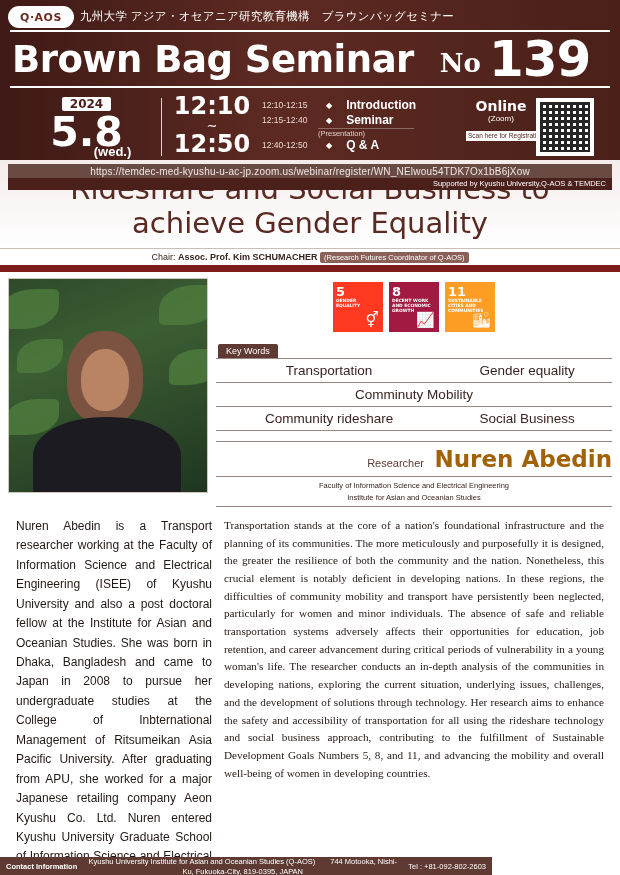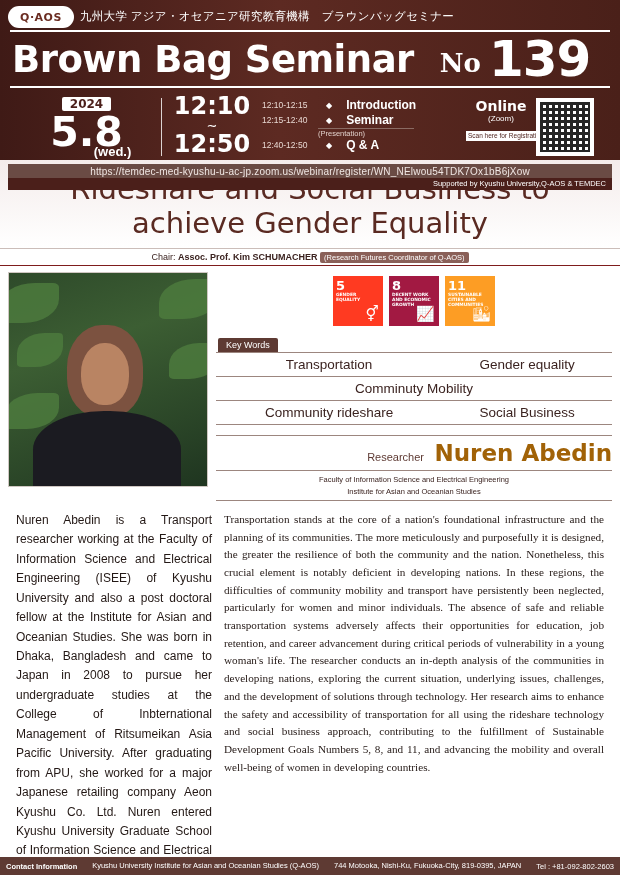--- a/index.html
+++ b/index.html
@@ -98,21 +98,21 @@
   .title-wrap {
     background: linear-gradient(180deg,#f4eceb 0%, #ffffff 100%);
     text-align:center; padding:12px 30px 8px 30px;
     border-bottom:1px solid #cbbdb9;
   }
   .seminar-title {
     font-size:29px; color:#5a2a22; line-height:1.18; font-weight:normal;
     font-family:"DejaVu Sans", sans-serif;
   }
   .chair-bar {
-    background:#fff; border-bottom:1px solid #7f1d1d;
+    background:#fff; border-bottom:7px solid #7f1d1d;
     font-size:9px; text-align:center; padding:3px 0 3px 0; color:#3b2320;
   }
   .chair-name { font-weight:bold; }
   .chair-role { font-size:7.5px; color:#fff; background:#8a6058; padding:1px 4px; border-radius:2px;}
 
   
   .body-area { position:relative; padding:6px 8px 0 8px; }
   .mid { display:flex; gap:8px; }
   .photo {
     width:200px; height:215px; flex:none;
@@ -164,21 +164,21 @@
   .bio {
     width:196px; flex:none; font-size:12px; line-height:1.62;
     text-align:justify; color:#231815;
   }
   .abstract {
     flex:1; font-size:11.2px; line-height:1.58; text-align:justify; color:#231815;font-family:Liberation Serif, serif;
   }
 
   
   .footer {
-    position:absolute; left:0; bottom:0; width:620px; height:18px;
+    position:absolute; left:0; bottom:0; width:492px; height:18px;
     background:#5e3a33; color:#fff; display:flex; align-items:center;
     font-size:7.5px; padding:0 6px; gap:10px;
   }
   .footer .ci { font-weight:bold; }
   .footer .addr { flex:1; text-align:center; }
 </style>
 </head>
 <body>
 
 <div class="poster">

